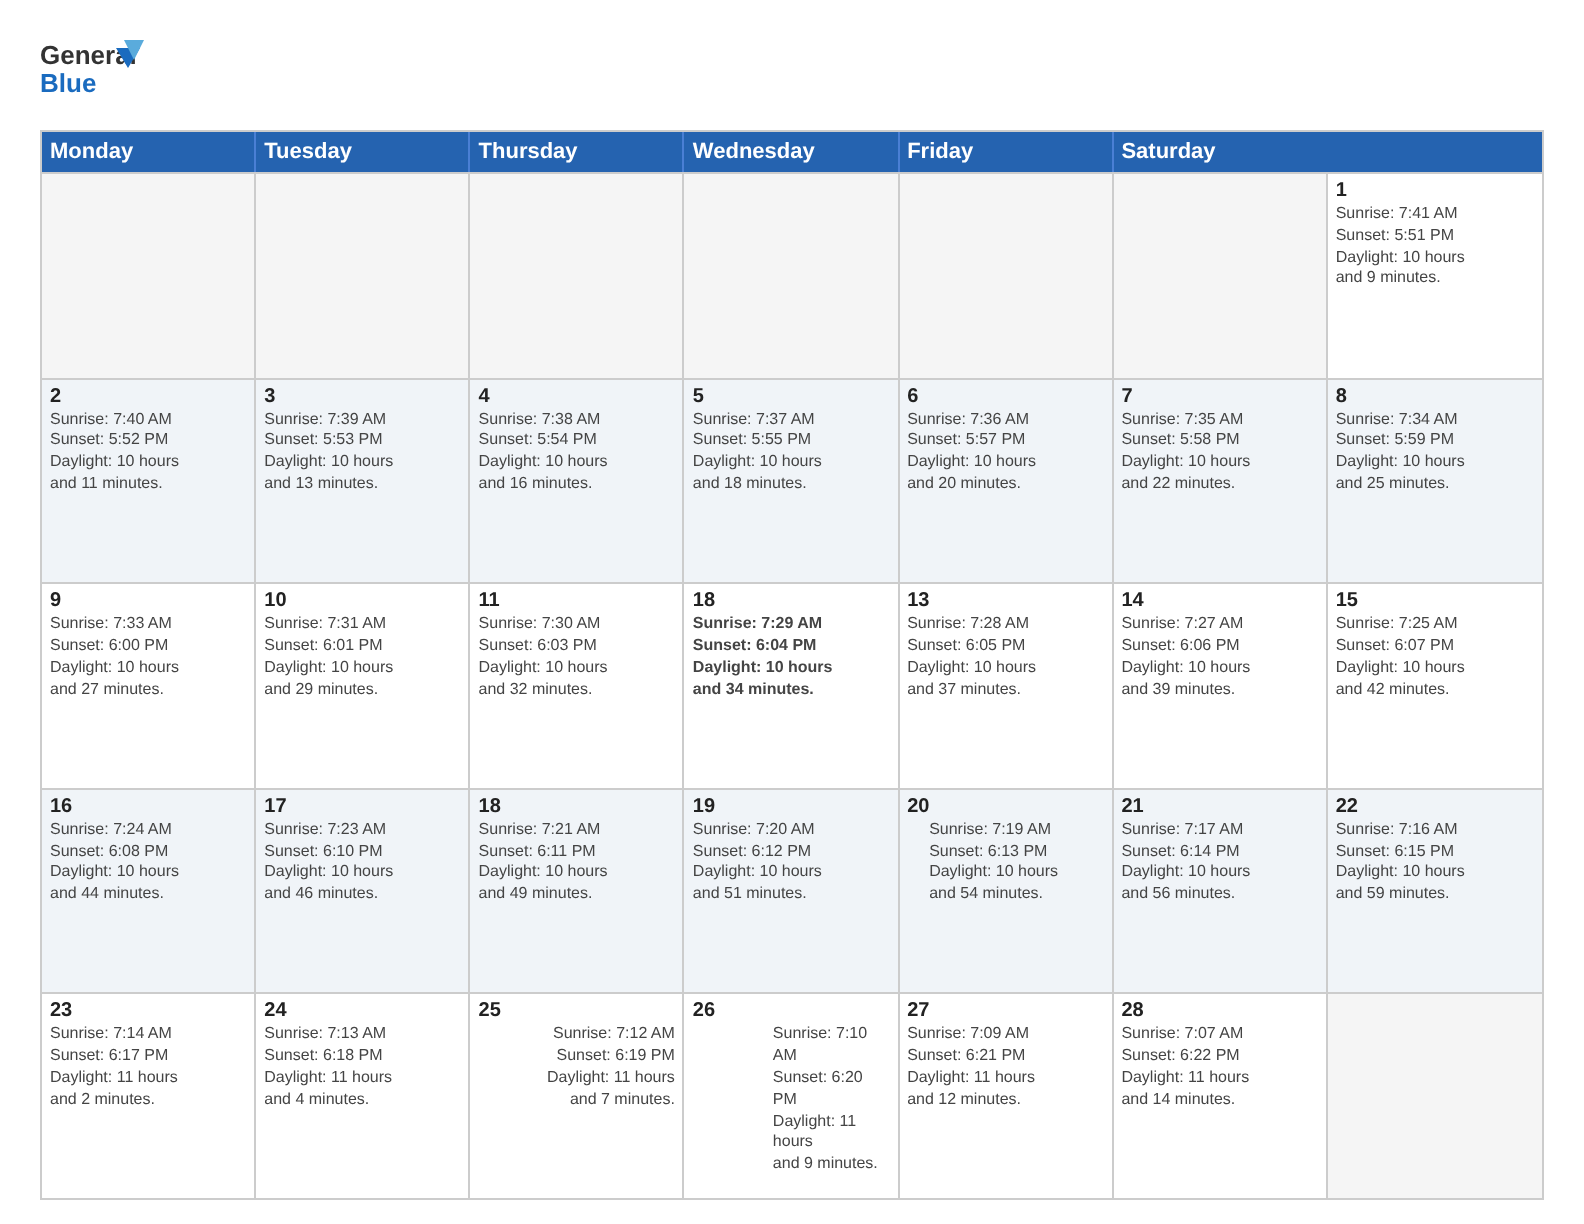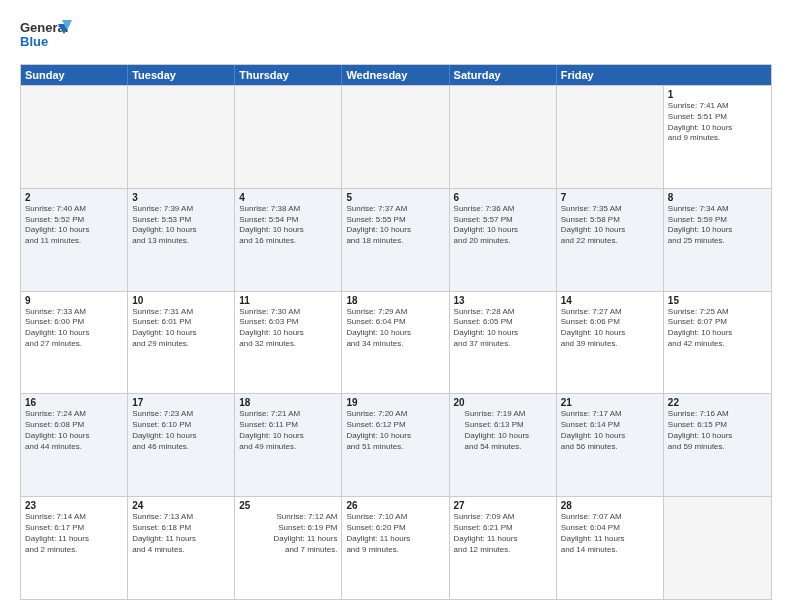--- a/index.html
+++ b/index.html
@@ -115,26 +115,26 @@
       </div>
     </div>
     <div class="title-block">
       <div class="month-title"></div>
       <div class="location-title"></div>
     </div>
   </div>
 
   <div class="calendar">
     <div class="cal-header">
-        <div class="cal-header-cell">Sunday</div>
+        <div class="cal-header-cell">Monday</div>
         <div class="cal-header-cell">Tuesday</div>
         <div class="cal-header-cell">Thursday</div>
         <div class="cal-header-cell">Wednesday</div>
+        <div class="cal-header-cell">Friday</div>
         <div class="cal-header-cell">Saturday</div>
-        <div class="cal-header-cell">Friday</div>
       </div>
     <div class="cal-body">
     <div class="cal-row">
           <div class="cal-cell empty"></div>
           <div class="cal-cell empty"></div>
           <div class="cal-cell empty"></div>
           <div class="cal-cell empty"></div>
           <div class="cal-cell empty"></div>
           <div class="cal-cell empty"></div>
           <div class="cal-cell">
@@ -213,21 +213,21 @@
           </div>
           <div class="cal-cell">
             <span class="day-num">11</span>
             <div class="cell-info" style="white-space: pre-line;">Sunrise: 7:30 AM
 Sunset: 6:03 PM
 Daylight: 10 hours
 and 32 minutes.</div>
           </div>
           <div class="cal-cell">
             <span class="day-num">18</span>
-            <div class="cell-info" style="white-space: pre-line;">Sunrise: 7:29 AM
+            <div class="cell-info" style="white-space: pre-line; font-weight: bold;">Sunrise: 7:29 AM
 Sunset: 6:04 PM
 Daylight: 10 hours
 and 34 minutes.</div>
           </div>
           <div class="cal-cell">
             <span class="day-num">13</span>
             <div class="cell-info" style="white-space: pre-line;">Sunrise: 7:28 AM
 Sunset: 6:05 PM
 Daylight: 10 hours
 and 37 minutes.</div>
@@ -315,36 +315,36 @@
           </div>
           <div class="cal-cell">
             <span class="day-num">25</span>
             <div class="cell-info" style="white-space: pre-line; text-align: right;">Sunrise: 7:12 AM
 Sunset: 6:19 PM
 Daylight: 11 hours
 and 7 minutes.</div>
           </div>
           <div class="cal-cell">
             <span class="day-num">26</span>
-            <div class="cell-info" style="white-space: pre-line;">Sunrise: 7:10 AM
+            <div class="cell-info" style="white-space: pre-line; margin-left: 40px;">Sunrise: 7:10 AM
 Sunset: 6:20 PM
 Daylight: 11 hours
 and 9 minutes.</div>
           </div>
           <div class="cal-cell">
             <span class="day-num">27</span>
             <div class="cell-info" style="white-space: pre-line;">Sunrise: 7:09 AM
 Sunset: 6:21 PM
 Daylight: 11 hours
 and 12 minutes.</div>
           </div>
           <div class="cal-cell">
             <span class="day-num">28</span>
             <div class="cell-info" style="white-space: pre-line;">Sunrise: 7:07 AM
-Sunset: 6:04 PM
+Sunset: 6:22 PM
 Daylight: 11 hours
 and 14 minutes.</div>
           </div>
           <div class="cal-cell empty"></div>
         </div>
       </div>
   </div>
 </div>
 
 </body></html>

